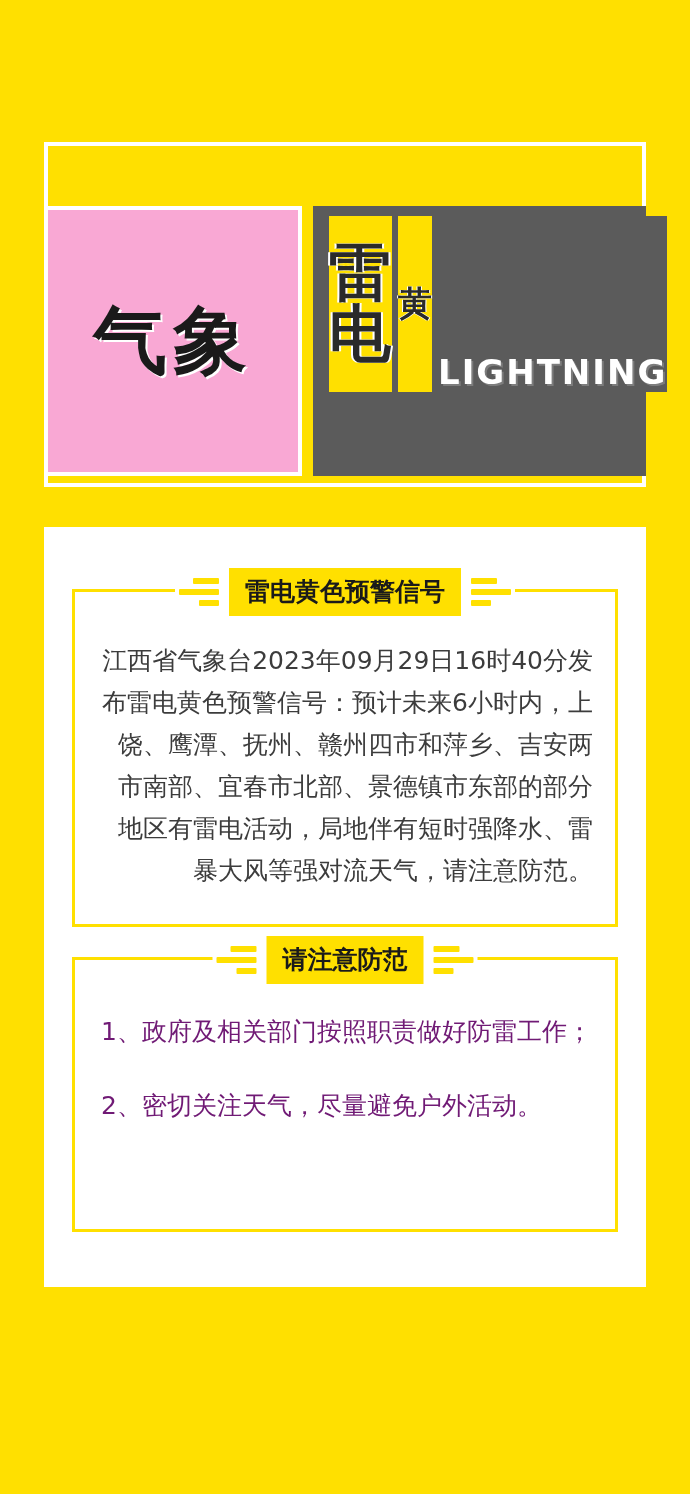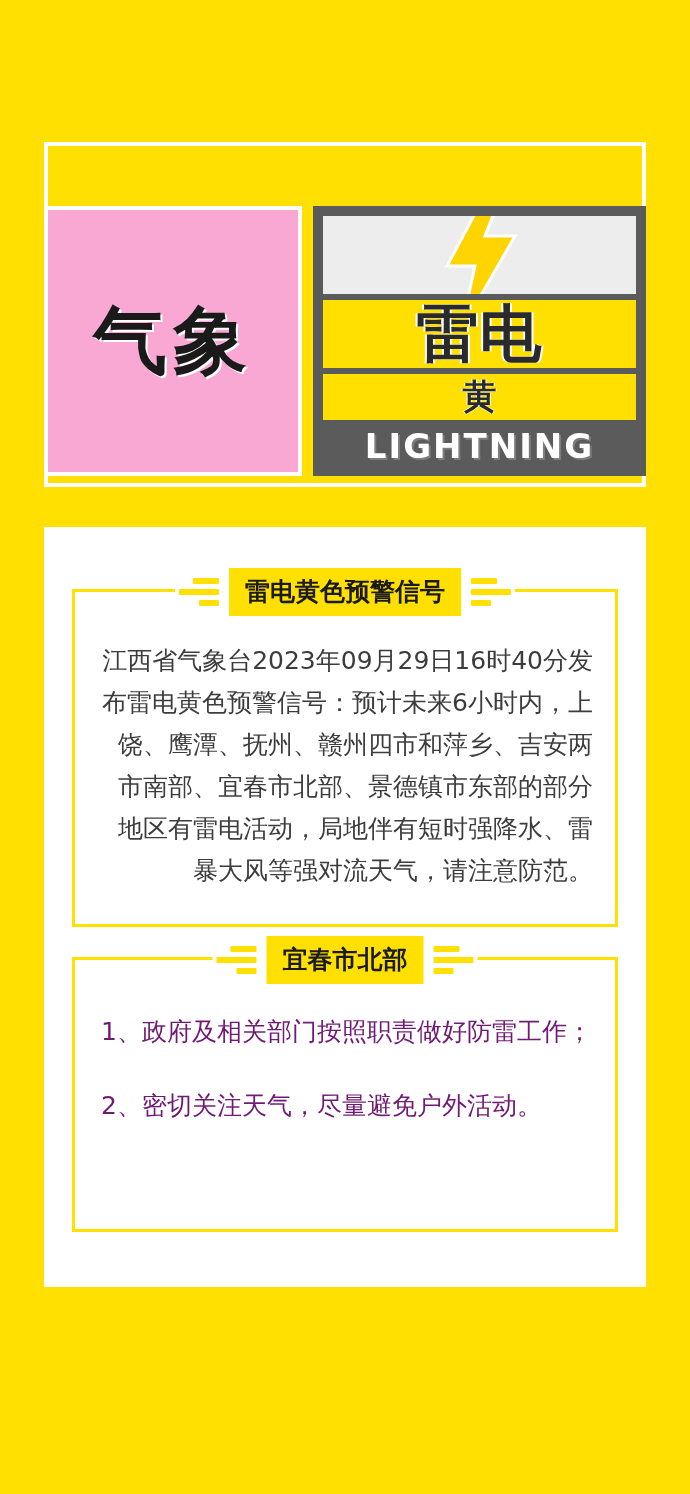--- a/index.html
+++ b/index.html
@@ -57,21 +57,21 @@
   
   .sign {
     position: absolute;
     left: 313px;
     top: 206px;
     width: 333px;
     height: 270px;
     background: #5b5b5b;
     border: 4px solid #5b5b5b;
     display: grid;
-    grid-template-columns: 1fr;
+    grid-template-columns: 1fr 1fr 1fr 1fr;
     grid-template-rows: 1fr 68px;
     gap: 6px;
     padding: 6px;
   }
 
   .sign-bolt-cell {
     background: #ededed;
     position: relative;
     overflow: hidden;
   }
@@ -113,21 +113,21 @@
     font-size: 34px;
     font-weight: 900;
     color: #2a2a2a;
     font-family: "DejaVu Sans", "Liberation Sans", sans-serif;
     text-shadow: 1px 0 0 #fff, -1px 0 0 #fff;
   }
 
   .sign-en-cell {
     background: #5b5b5b;
     display: flex;
-    align-items: flex-start;
+    align-items: flex-end;
     justify-content: center;
   }
   .sign-en {
     font-size: 34px;
     font-weight: 900;
     letter-spacing: 2px;
     color: #FFFFFF;
     font-family: "DejaVu Sans", "Liberation Sans", sans-serif;
     text-shadow: 2px 2px 0 #7d7d7d;
   }
@@ -267,21 +267,21 @@
       <div class="body-text">江西省气象台2023年09月29日16时40分发布雷电黄色预警信号：预计未来6小时内，上饶、鹰潭、抚州、赣州四市和萍乡、吉安两市南部、宜春市北部、景德镇市东部的部分地区有雷电活动，局地伴有短时强降水、雷暴大风等强对流天气，请注意防范。</div>
     </div>
 
     <div class="section two">
       <div class="ribbon">
         <span class="dashes left">
             <i></i>
             <i></i>
             <i></i>
           </span>
-        <span class="ribbon-label">宜春市北部</span>
+        <span class="ribbon-label">请注意防范</span>
         <span class="dashes right">
             <i></i>
             <i></i>
             <i></i>
           </span>
       </div>
       <div class="guide-list">
         <div class="guide-item">1、政府及相关部门按照职责做好防雷工作；</div>
         <div class="guide-item">2、密切关注天气，尽量避免户外活动。</div>
       </div>

